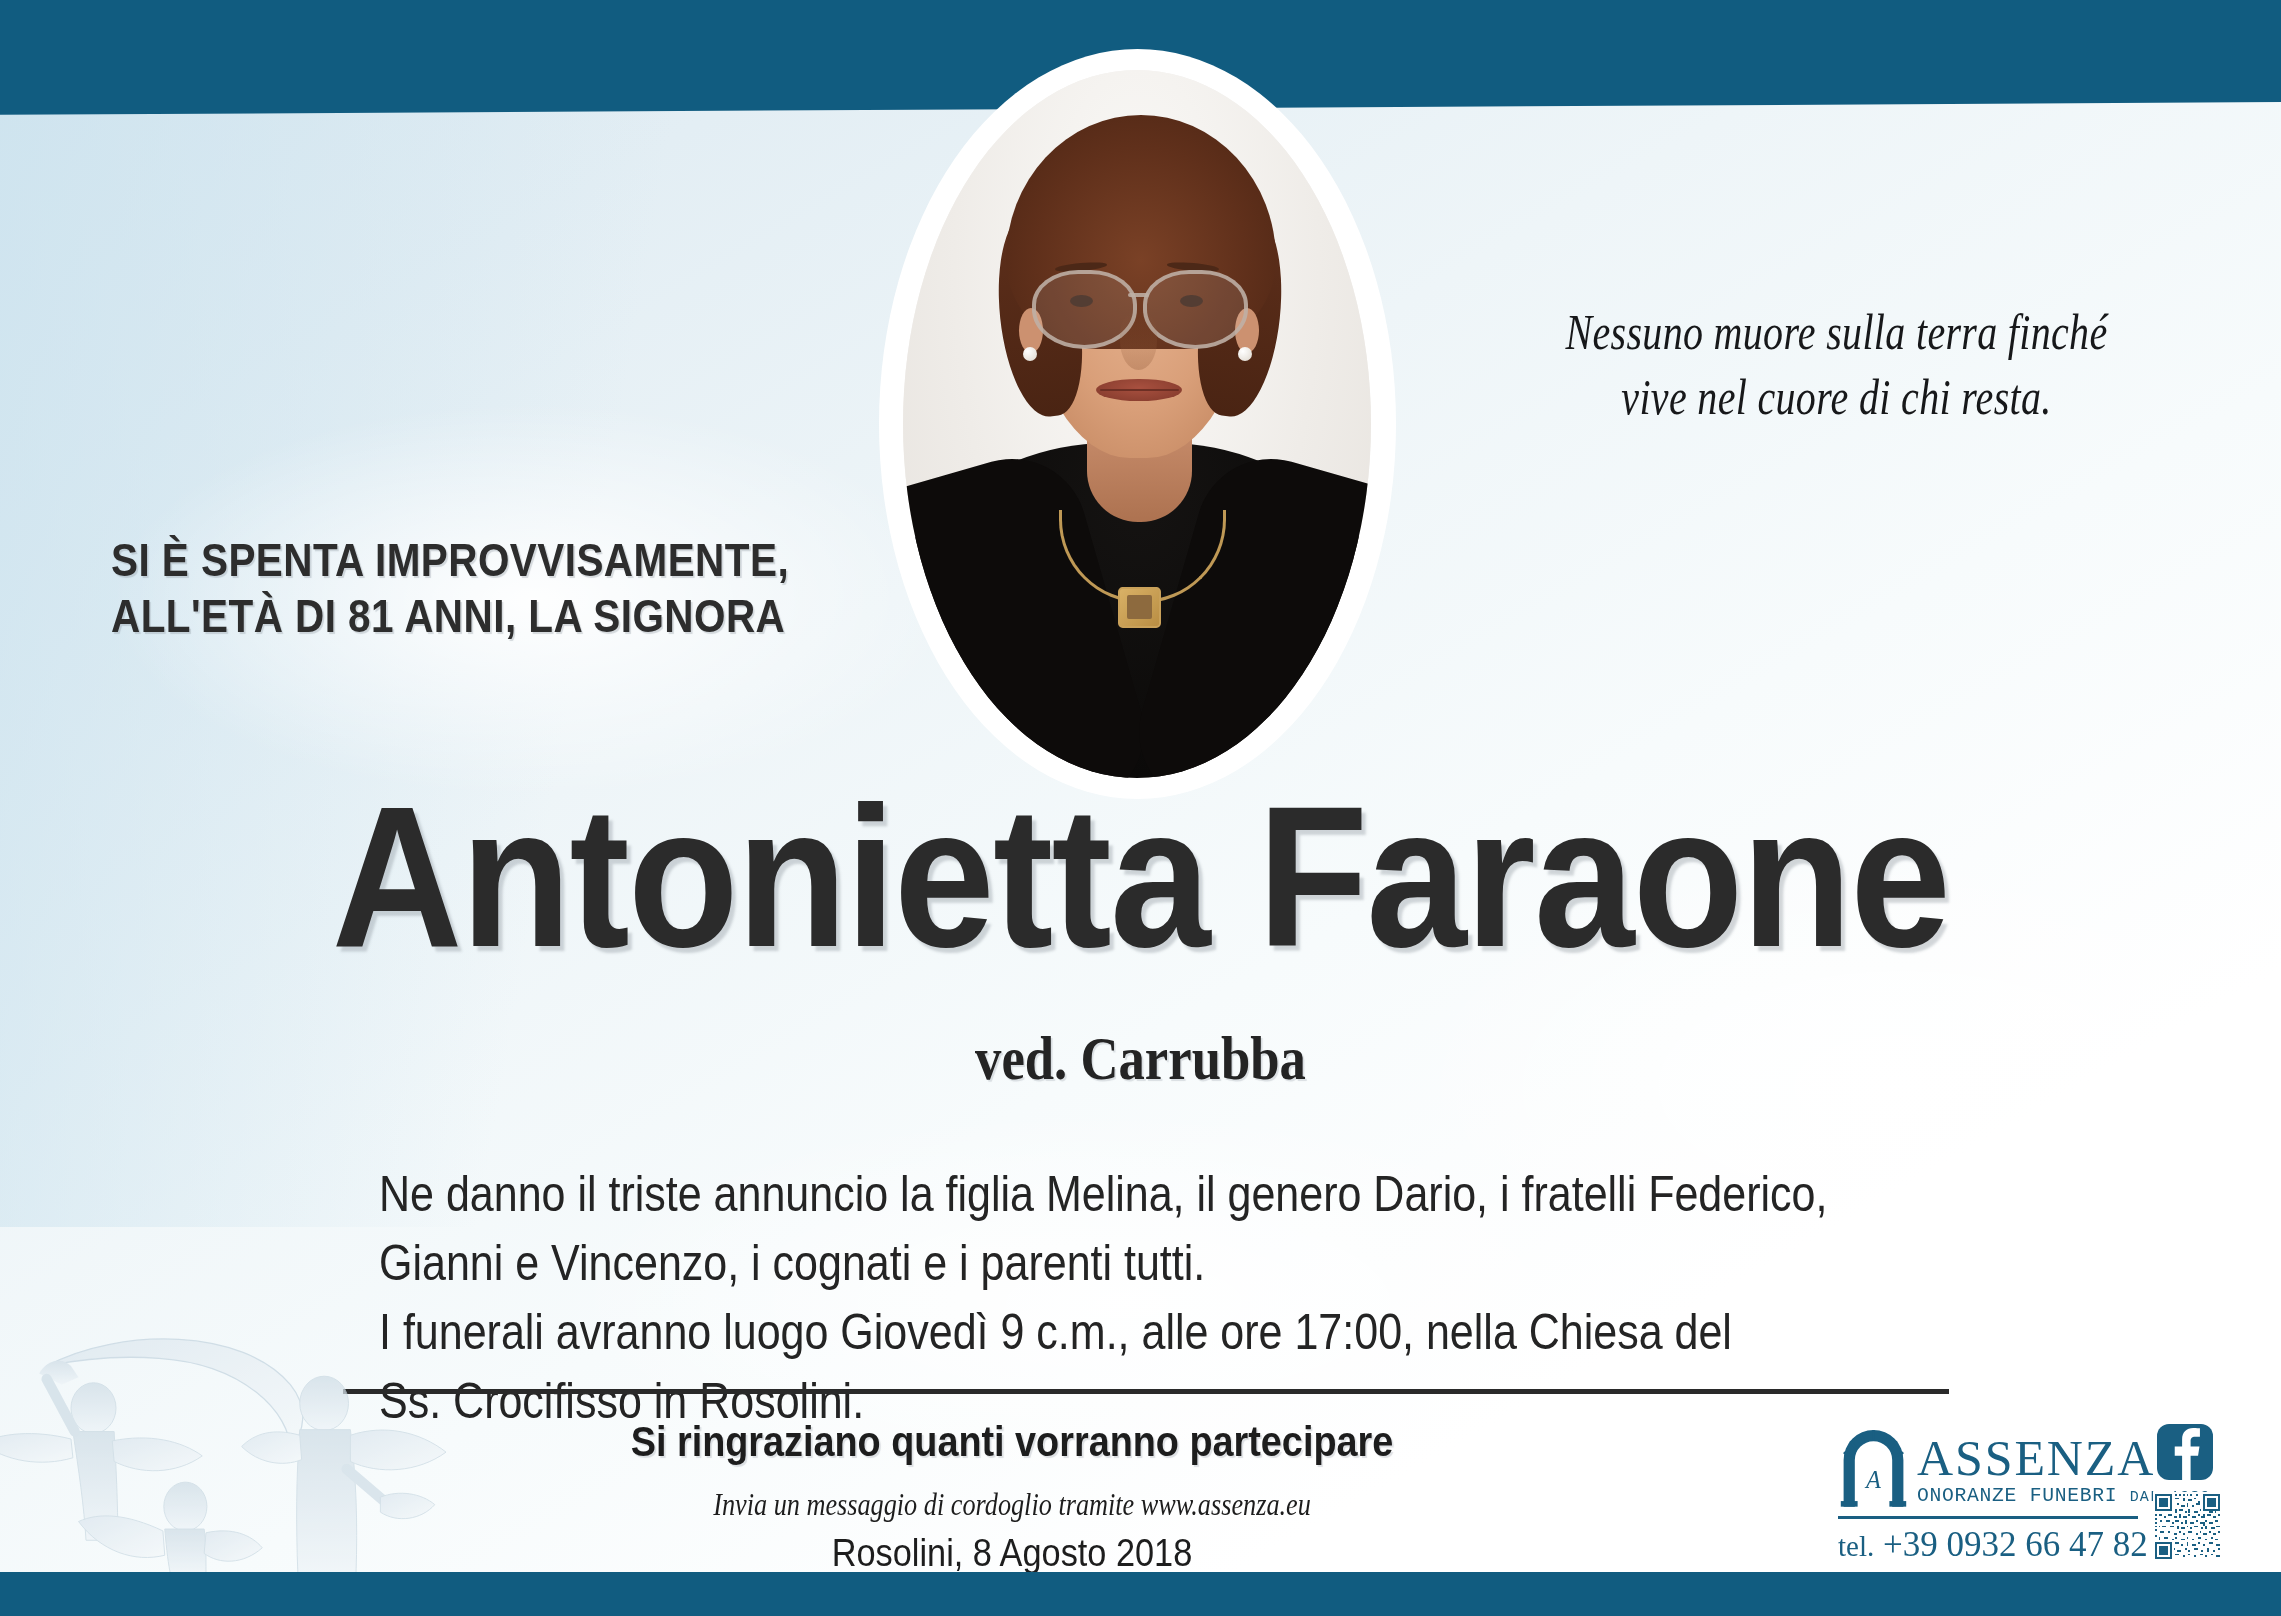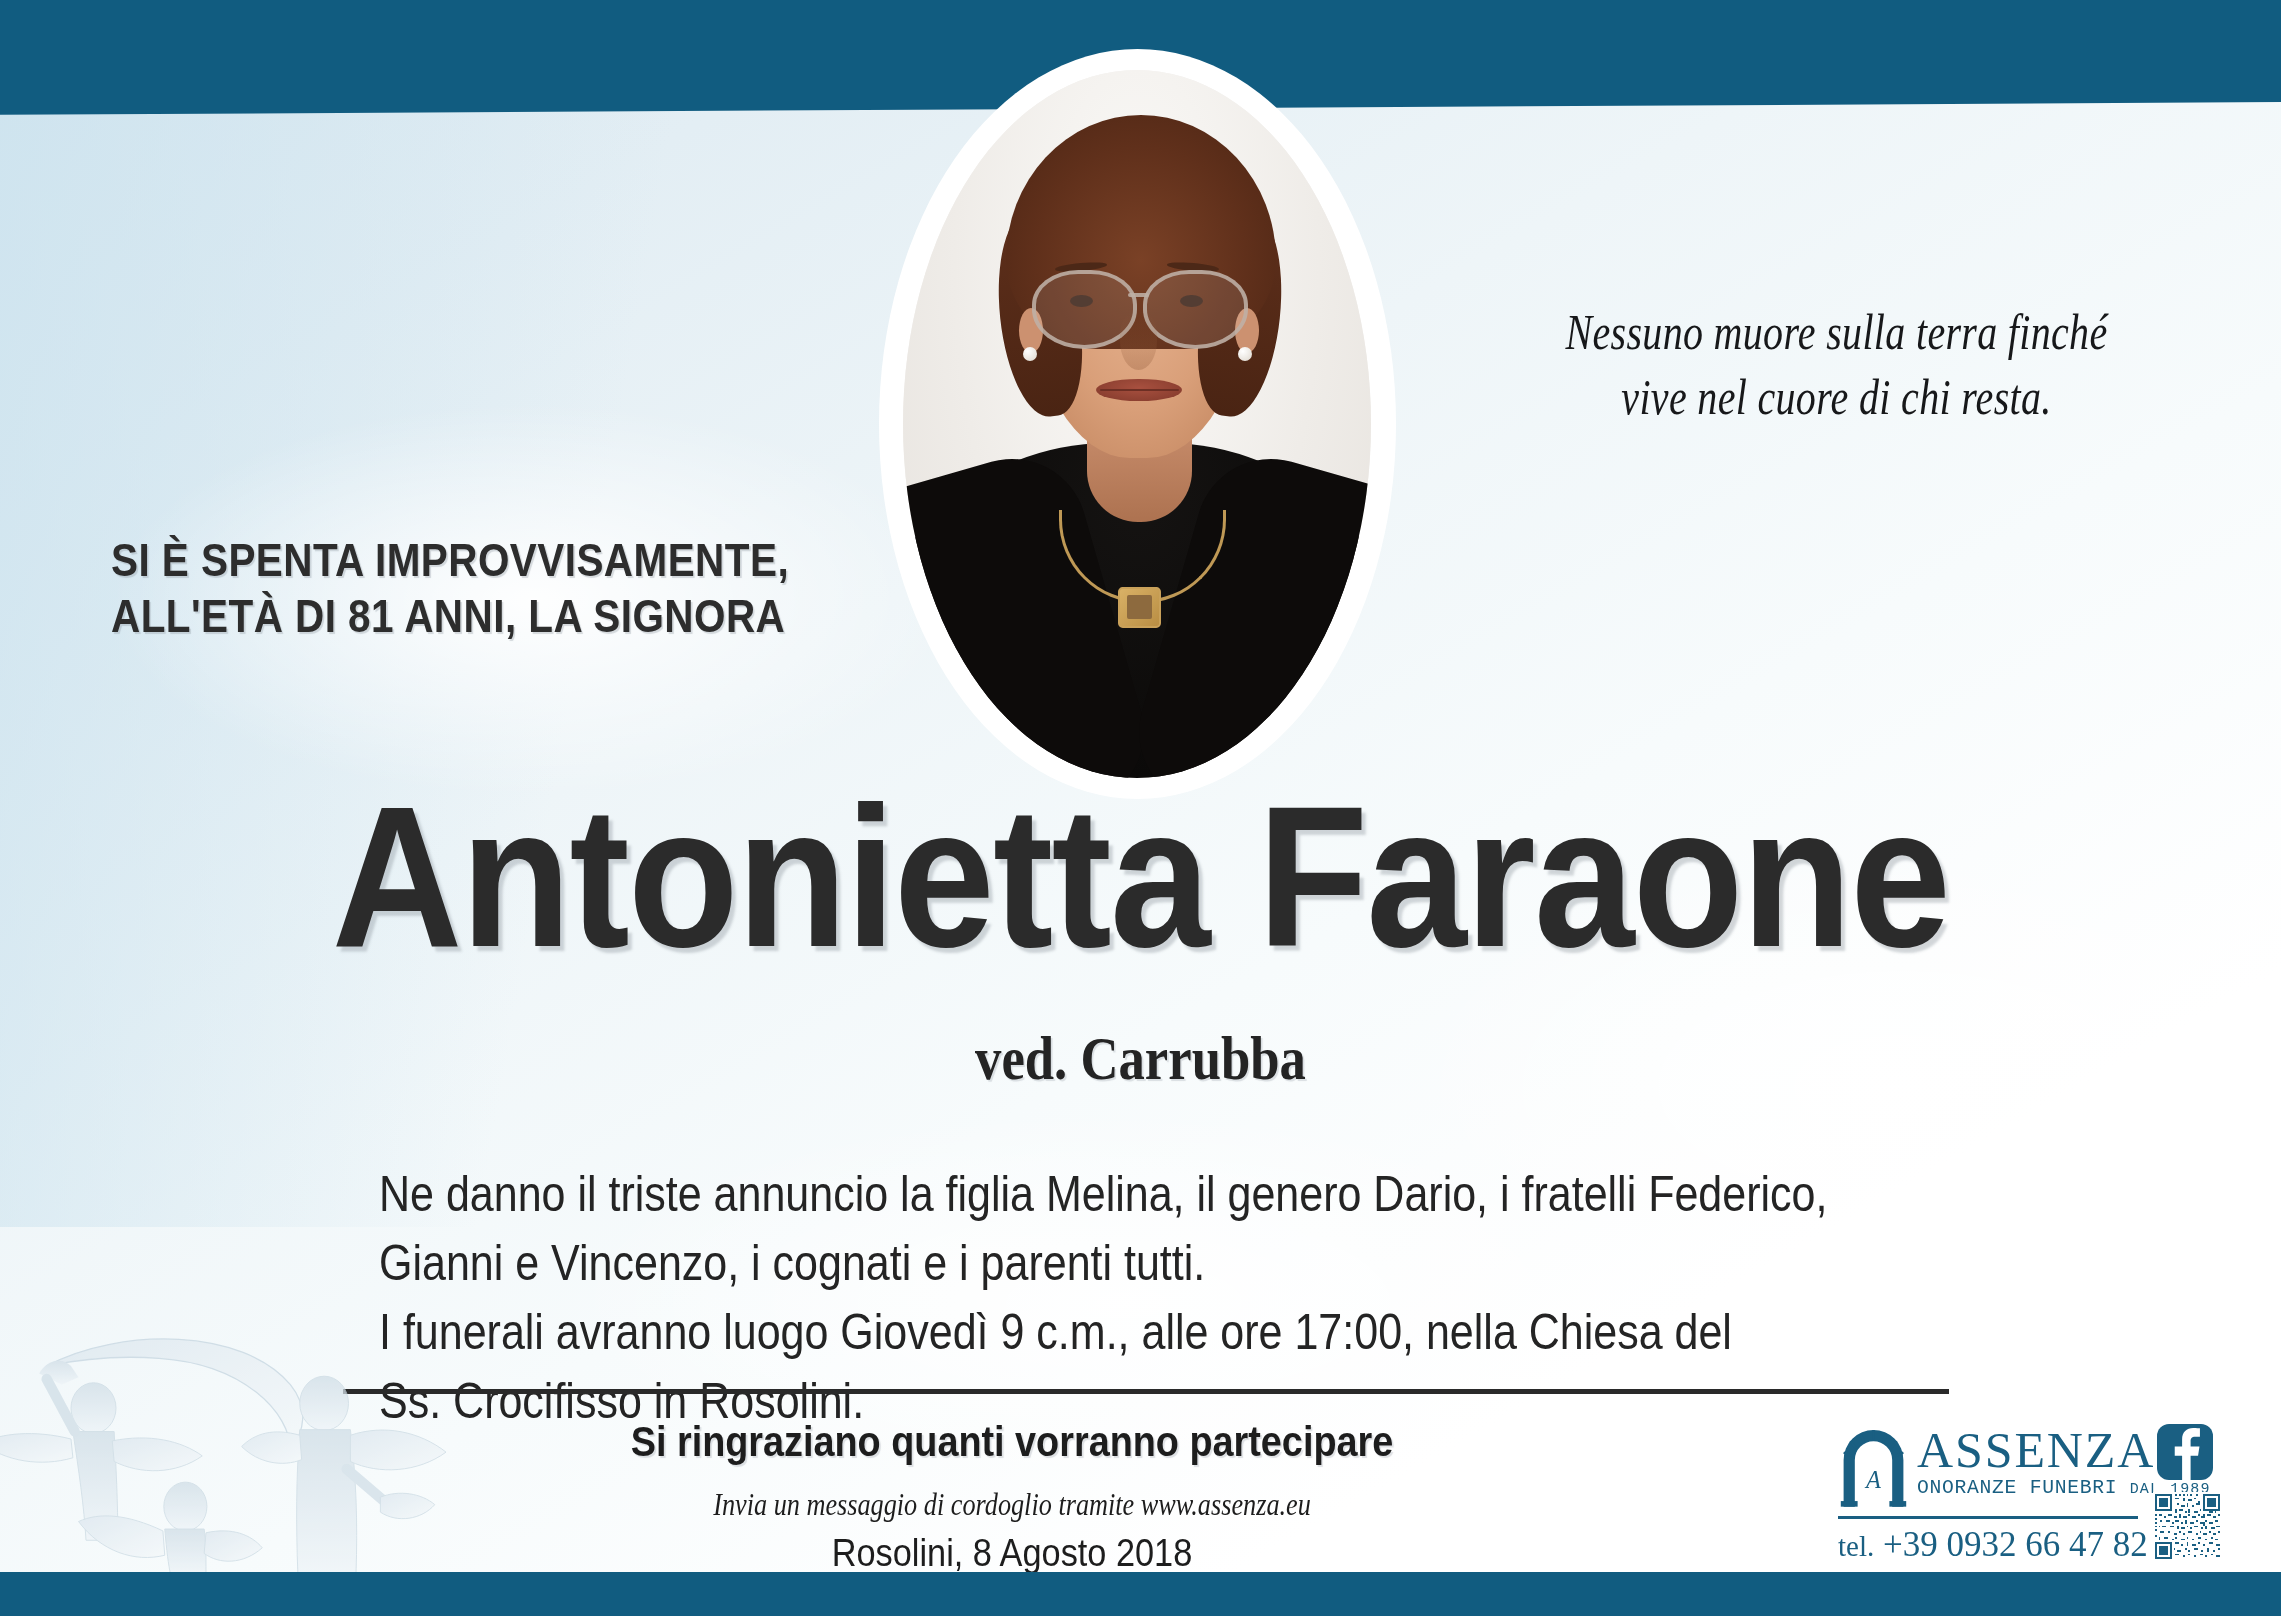--- a/index.html
+++ b/index.html
@@ -313,21 +313,21 @@
 
   
   .logo-block {
     position: absolute;
     left: 1838px; top: 1422px;
     width: 300px; height: 150px;
     color: #1a5f82;
   }
   .logo-top { position:relative; height: 90px; }
   .logo-arch { position:absolute; left:0; top:3.7px; width:71px; height:81px; }
-  .logo-words { position:absolute; left: 79px; top: 4px; width: 223px; }
+  .logo-words { position:absolute; left: 79px; top: 12px; width: 223px; }
   .assenza {
     font-family: "Liberation Serif", serif;
     font-size: 50px;
     letter-spacing: 1.9px;
     line-height: 0.96;
     color: #1a5f82;
   }
   .onoranze {
     font-family: Liberation Mono, monospace;
     font-size: 19.7px;

